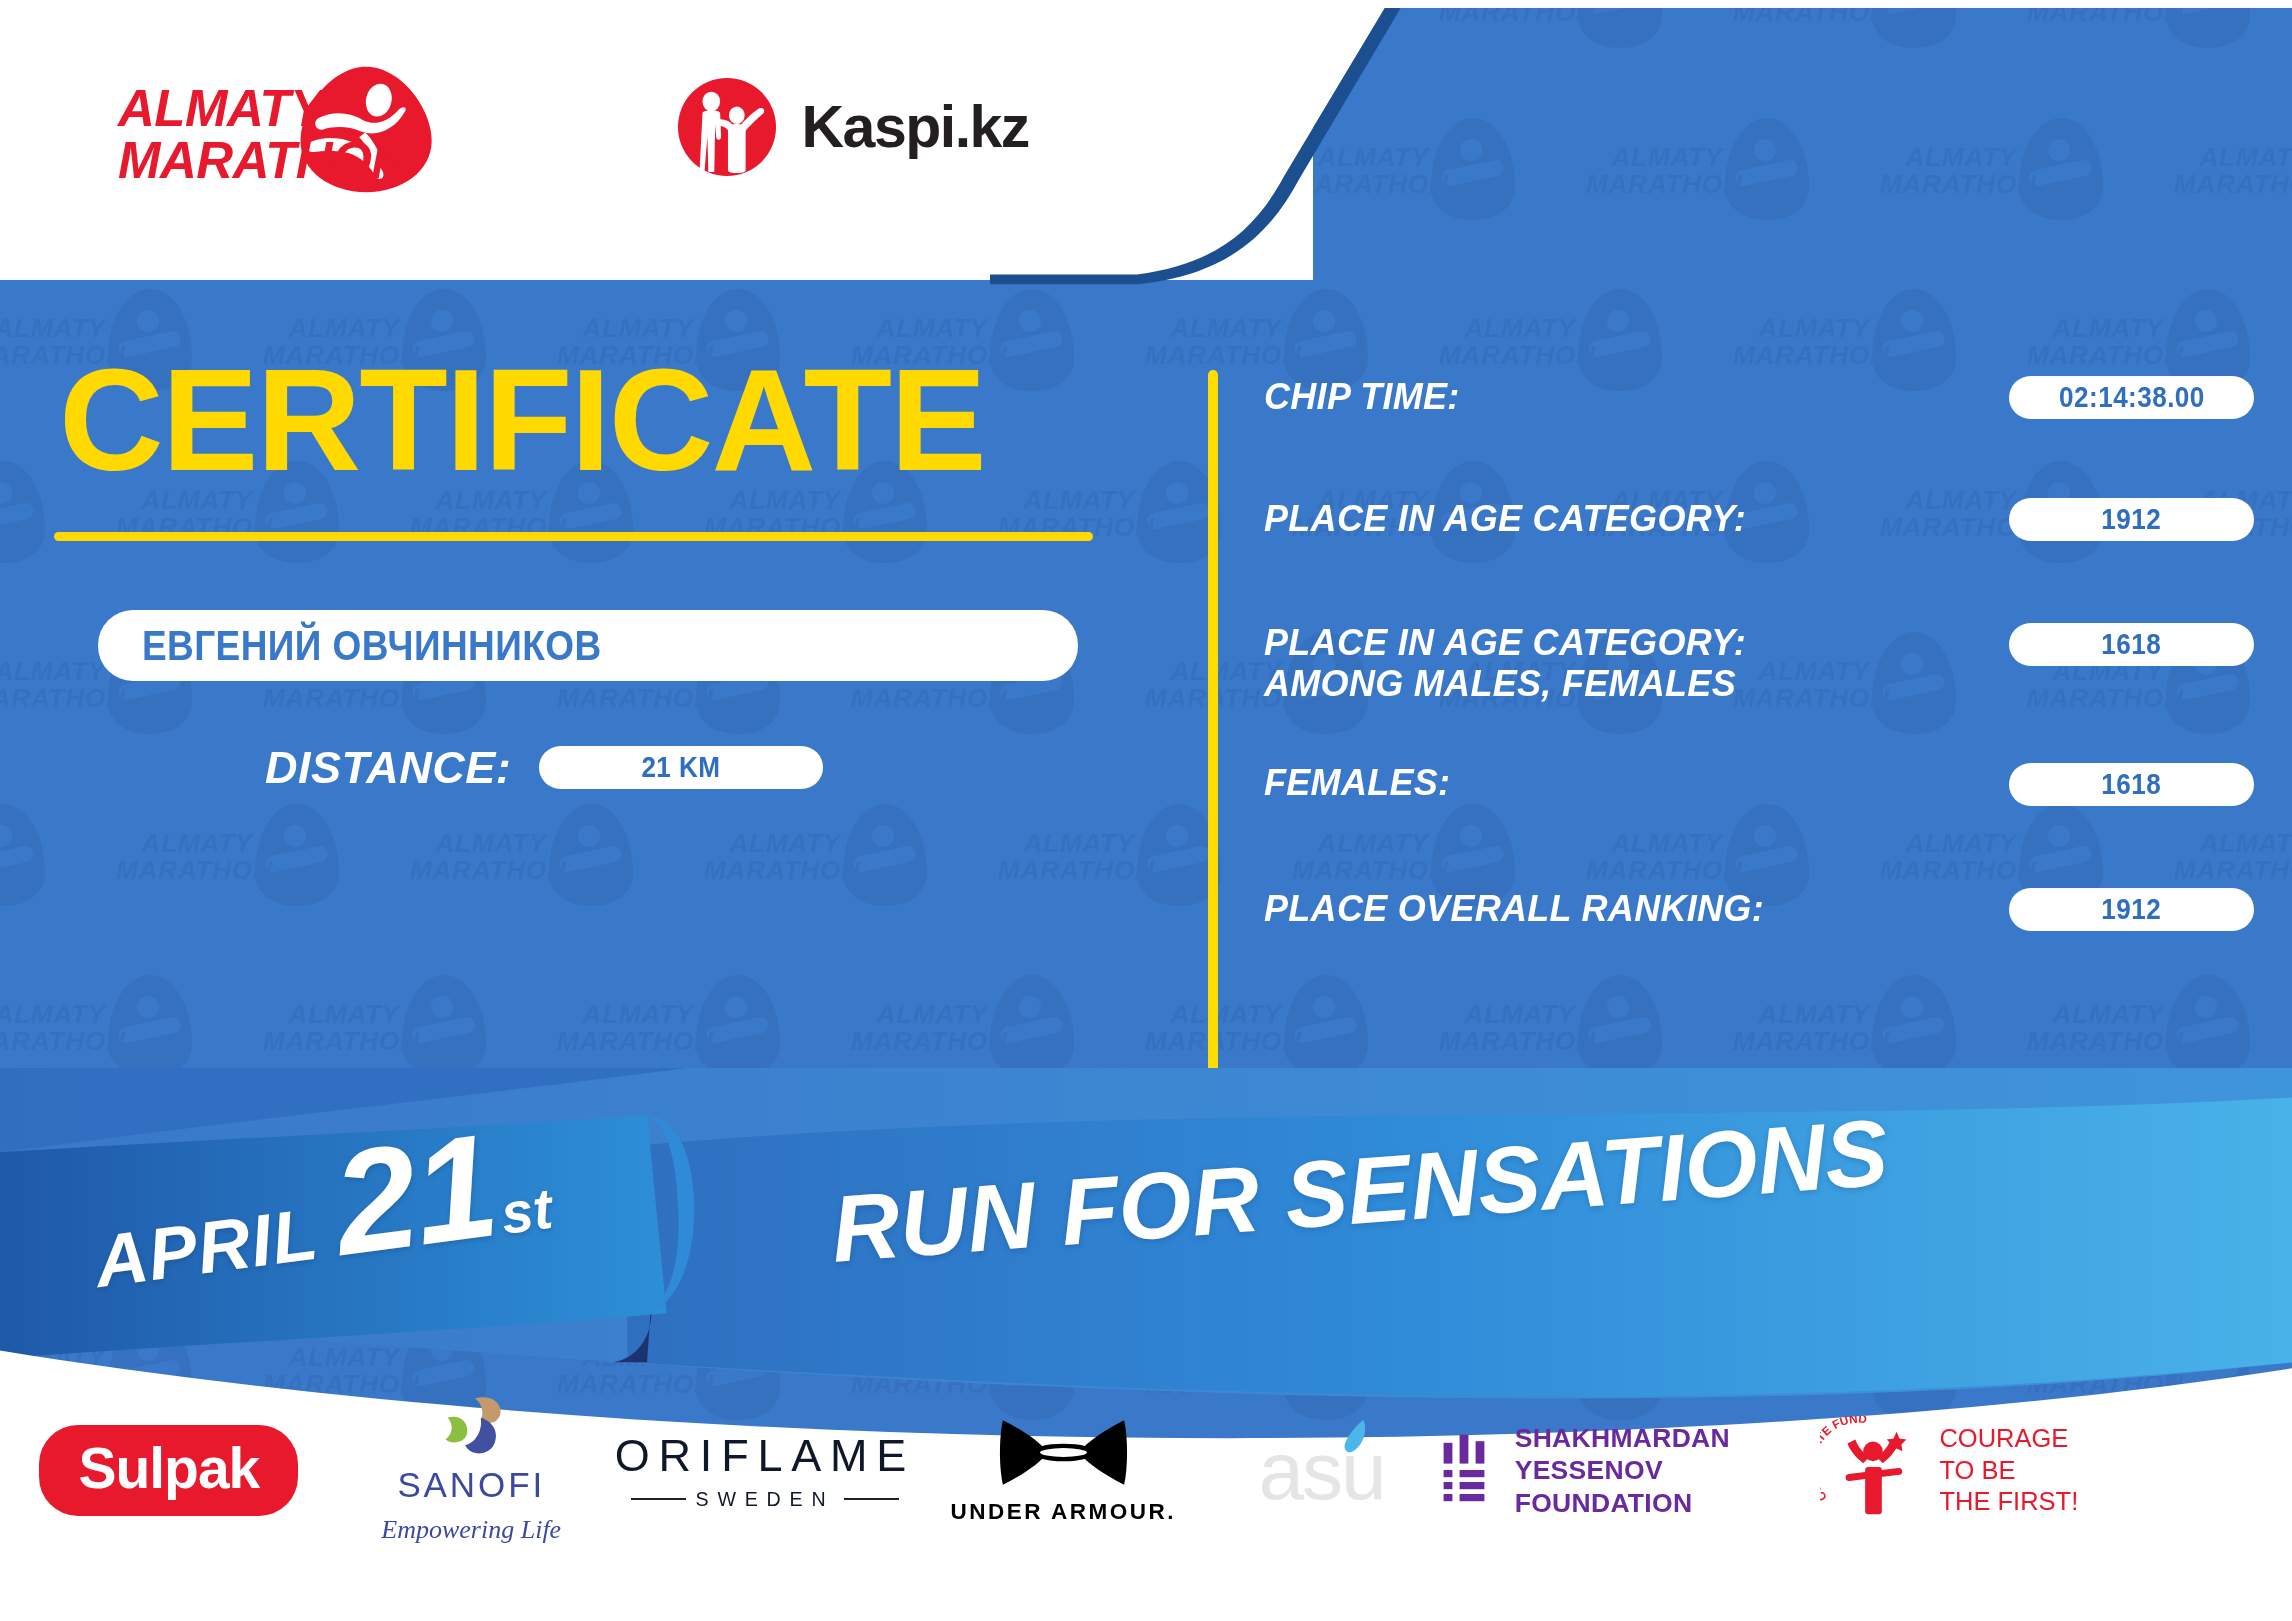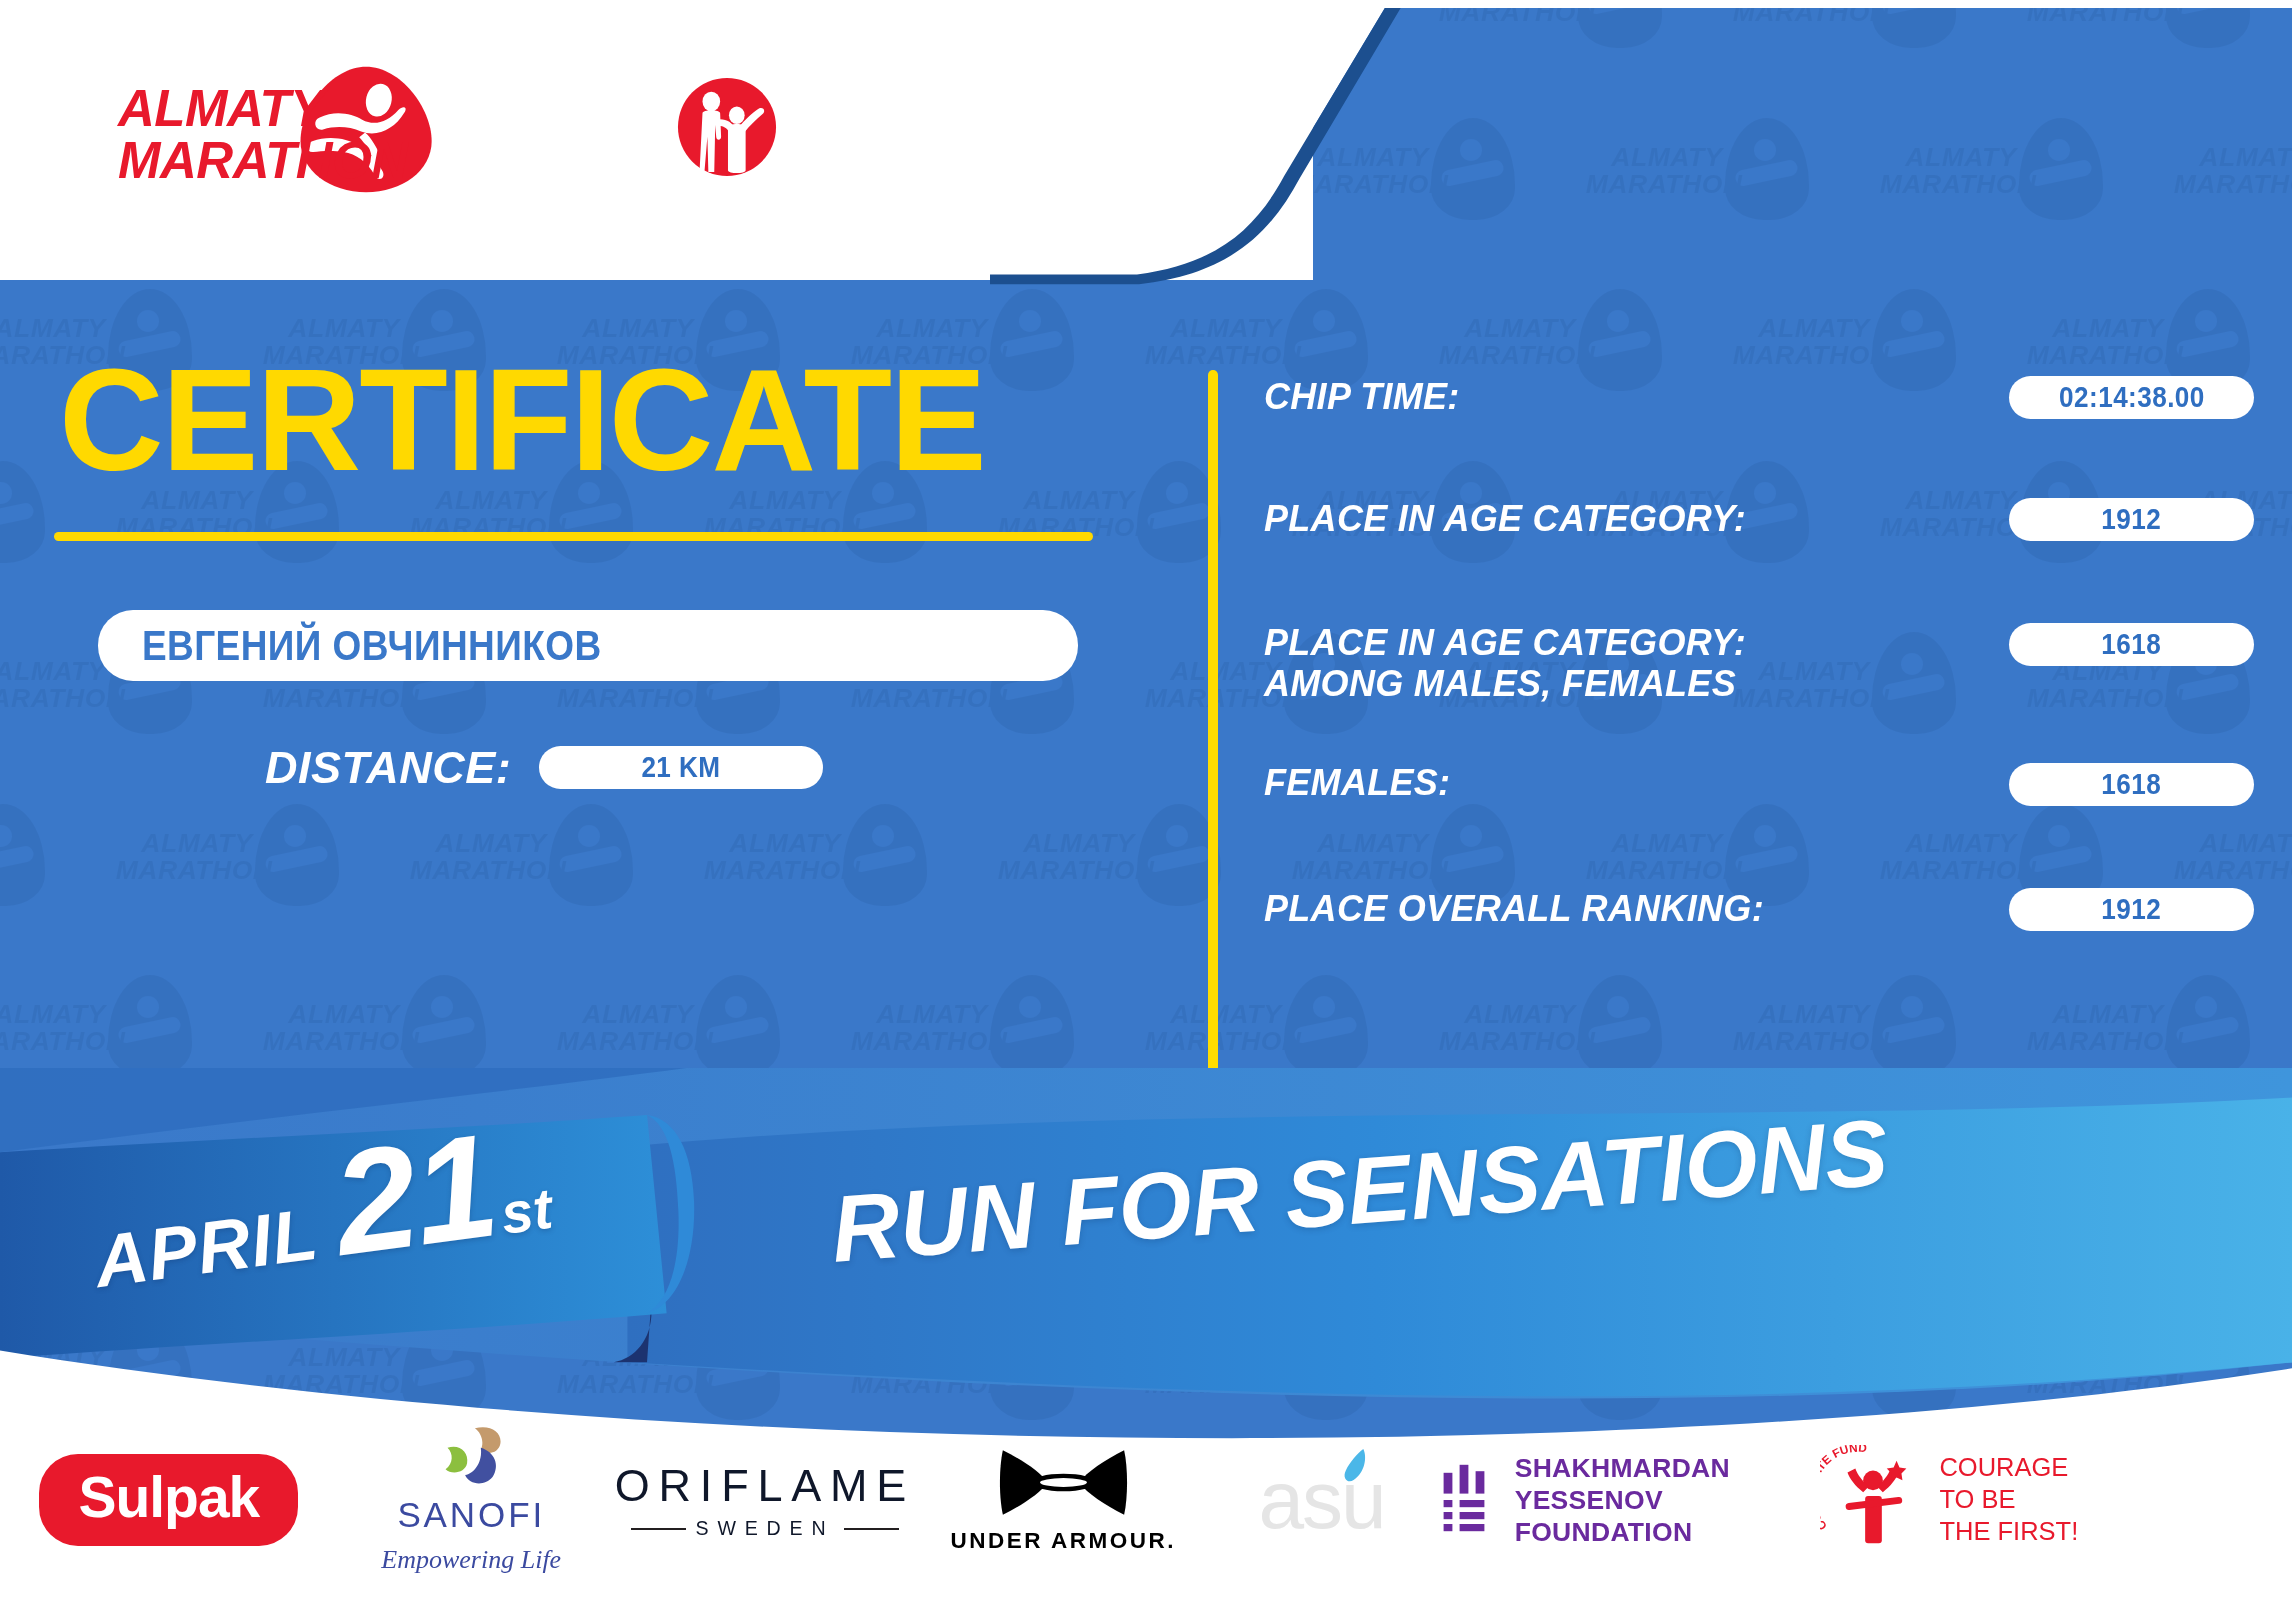--- a/index.html
+++ b/index.html
@@ -300,21 +300,21 @@
     transform-origin: left top;
     text-shadow: 0 2px 5.9px rgba(10,40,90,0.22);
     white-space: nowrap;
   }
   .sponsors {
     position: absolute;
     left: 0; top: 1402px;
     width: 2082px; height: 196px;
     z-index: 22;
     display: flex;
-    align-items: center;
+    align-items: flex-start;
   }
   .sp {
     display: flex;
     align-items: center;
     justify-content: center;
     height: 137px;
   }
   .sp1 { width: 372px; }
   .sp2 { width: 294px; }
   .sp3 { width: 353px; }
@@ -743,20 +743,21 @@
   <div class="kaspi">
     <svg width="102" height="102" viewBox="0 0 104 104">
       <circle cx="52" cy="52" r="50" fill="#e8192c"></circle>
       <ellipse cx="36" cy="26" rx="9" ry="10" fill="#ffffff"></ellipse>
       <path d="M27,38 C27,34 45,34 45,38 L46,62 C46,66 41,66 41,62 L40,50 L39,98 L33,98 L32,62 L29,98 L24,98 Z" fill="#ffffff"></path>
       <ellipse cx="62" cy="40" rx="8" ry="9" fill="#ffffff"></ellipse>
       <path d="M53,52 C53,48 71,48 71,52 L71,96 C71,100 53,100 53,96 Z" fill="#ffffff"></path>
       <path d="M66,50 C73,42 80,36 85,33 C89,31 92,36 88,39 C82,44 75,51 70,57 Z" fill="#ffffff"></path>
       <path d="M45,44 C52,44 58,48 60,53 L54,57 C52,53 48,51 44,51 Z" fill="#ffffff"></path>
     </svg>
+    <div class="kaspi-text">Kaspi.kz</div>
   </div>
 
   <div class="divider"></div>
 
   <div class="left-col">
     <div class="cert-title">CERTIFICATE</div>
     <div class="title-rule"></div>
 
     <div class="name-pill">
       <span class="name-text">ЕВГЕНИЙ ОВЧИННИКОВ</span>

